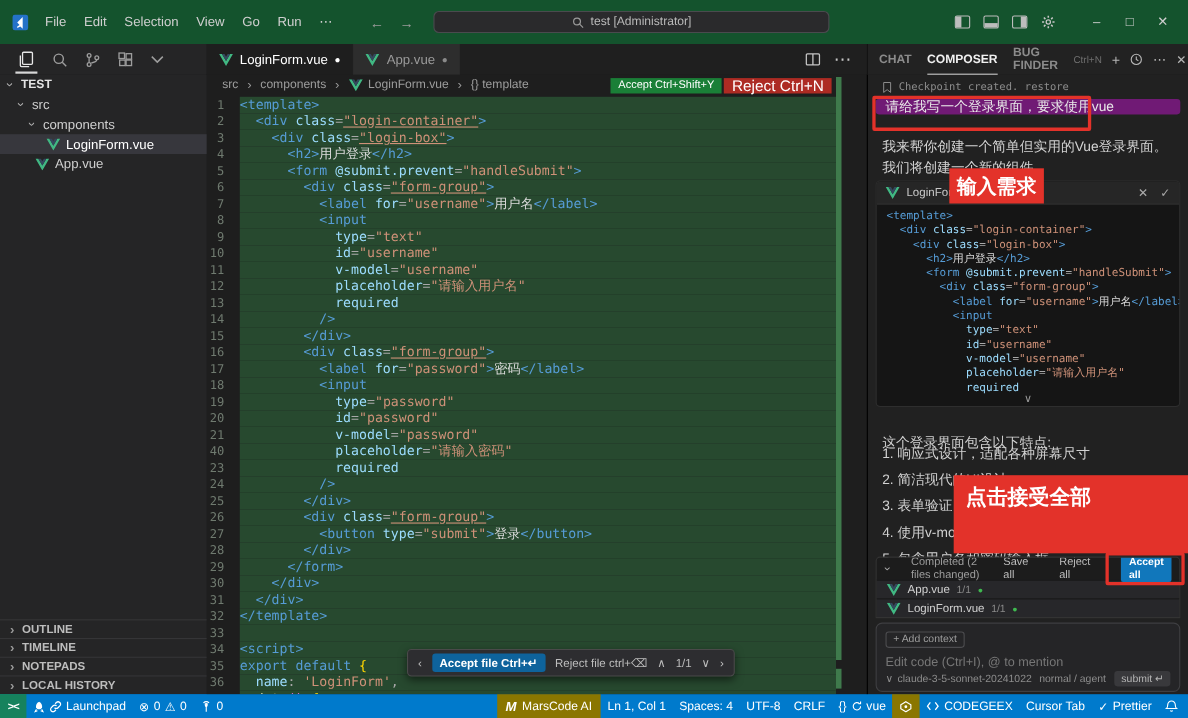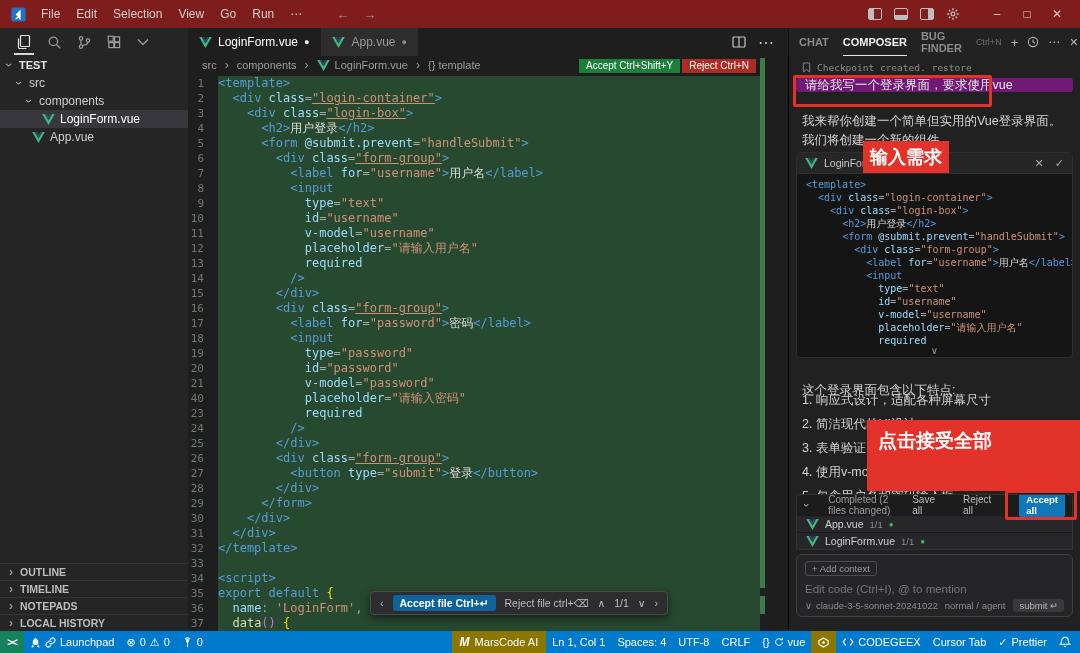--- a/index.html
+++ b/index.html
@@ -1,21 +1,21 @@
 <!DOCTYPE html>
 <html><head>
 <meta charset="utf-8">
 <style>
   *{box-sizing:border-box;margin:0;padding:0}
   html,body{width:1080px;height:653px;overflow:hidden;background:#1e1e1e;
     font-family:"Liberation Sans",sans-serif;-webkit-font-smoothing:antialiased}
   .window{position:relative;width:1080px;height:653px;display:flex;flex-direction:column;color:#ccc}
 
   
-  .titlebar{height:28px;background:#7f1d1d;display:flex;align-items:center;padding:0 8px;flex:none}
+  .titlebar{height:40px;background:#14532d;display:flex;align-items:center;padding:0 8px;flex:none}
   .logo{width:17px;height:17px;margin:0 6px 0 2px}
   .menu-item{color:#cfcfcf;font-size:12px;padding:0 8px;line-height:28px}
   .nav-arrows{display:flex;gap:14px;margin-left:26px;color:#9c9c9c;font-size:13px}
   .searchbox{width:360px;height:20px;margin-left:18px;background:#2a2a2c;border:1px solid #4a4a4e;
     border-radius:5px;color:#b9b9b9;font-size:11px;display:flex;align-items:center;justify-content:center;gap:6px}
   .tb-right{margin-left:auto;display:flex;align-items:center;gap:12px}
   .tb-ico{width:14px;height:12px;position:relative;border:1px solid #bdbdbd;border-radius:2px}
   .tb-ico i{position:absolute;background:#bdbdbd}
   .tb-ico.left i{left:0;top:0;bottom:0;width:5px}
   .tb-ico.bottom i{left:0;right:0;bottom:0;height:4px}
@@ -62,21 +62,21 @@
   .code{flex:1;position:relative;font-family:"DejaVu Sans Mono",monospace;font-size:12px;padding-top:2px;overflow:hidden}
   .eline{display:flex;height:15px;line-height:15px}
   .lnum{width:30px;padding-right:14px;text-align:right;color:#6f7a6f;font-size:11px;flex:none}
   .lcontent{flex:1;white-space:pre;background:#27492f;margin-right:28px}
   .tk-g{color:#569cd6}.tk-a{color:#9cdcfe}.tk-s{color:#ce9178}
   .tk-u{color:#ce9178;text-decoration:underline}.tk-t{color:#dcdcdc}
   .tk-p{color:#a8a8a8}.tk-k{color:#569cd6}.tk-b{color:#ffd700}
   .tk-f{color:#dcdcaa}.tk-m{color:#da70d6}
   .diffbar{position:absolute;top:3px;right:32px;display:flex;font-family:"Liberation Sans",sans-serif}
   .btn-accept{background:#1a7f37;color:#fff;font-size:10px;padding:0 7px;line-height:14px}
-  .btn-reject{background:#ad2b23;color:#fff;font-size:10px;padding:0 7px;line-height:14px;margin-left:2px}
+  .btn-reject{background:#ad2b23;color:#fff;font-size:14px;padding:0 7px;line-height:14px;margin-left:2px}
   .ruler{position:absolute;top:2px;right:23px;width:5px;height:530px;background:#3f7a4c}
   .ruler2{position:absolute;right:23px;width:5px;top:540px;height:18px;background:#3f7a4c}
   .floatbar{position:absolute;left:182px;bottom:16px;background:#2d2d30;border:1px solid#4a4a4a;border-radius:4px;
     display:flex;align-items:center;gap:9px;padding:3px 9px;font-size:10.5px;color:#bdbdbd;
     font-family:"Liberation Sans",sans-serif;box-shadow:0 3px 8px rgba(0,0,0,.55)}
   .btn-accept-file{background:#0e639c;color:#fff;border-radius:3px;padding:2px 7px;font-size:10.5px;font-weight:bold}
 
   
   .chat{width:292px;background:#212121;border-left:1px solid #000;position:relative;flex:none;font-size:12px}
   .checkpoint{position:absolute;top:6px;left:13px;display:flex;align-items:center;gap:6px;
@@ -140,20 +140,27 @@
     <span class="menu-item">Edit</span>
     <span class="menu-item">Selection</span>
     <span class="menu-item">View</span>
     <span class="menu-item">Go</span>
     <span class="menu-item">Run</span>
     <span class="menu-item">⋯</span>
     <span class="nav-arrows">
       <span>←</span>
       <span>→</span>
     </span>
+    <div class="searchbox">
+      <svg width="11" height="11" viewBox="0 0 12 12">
+          <circle cx="5" cy="5" r="3.4" fill="none" stroke="#9a9a9a" stroke-width="1.2"></circle>
+          <path d="M7.6 7.6L11 11" stroke="#9a9a9a" stroke-width="1.2"></path>
+        </svg>
+      <span>test [Administrator]</span>
+    </div>
     <div class="tb-right">
       <span class="tb-ico left">
           <i></i>
         </span>
       <span class="tb-ico bottom">
           <i></i>
         </span>
       <span class="tb-ico right">
           <i></i>
         </span>

